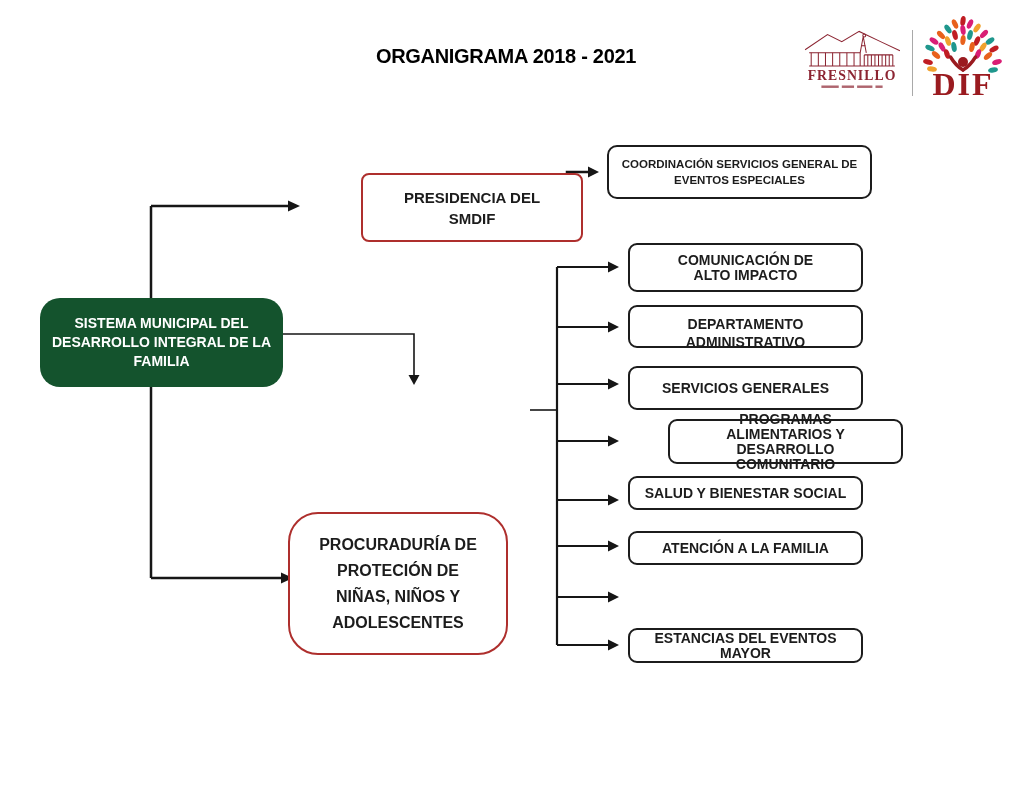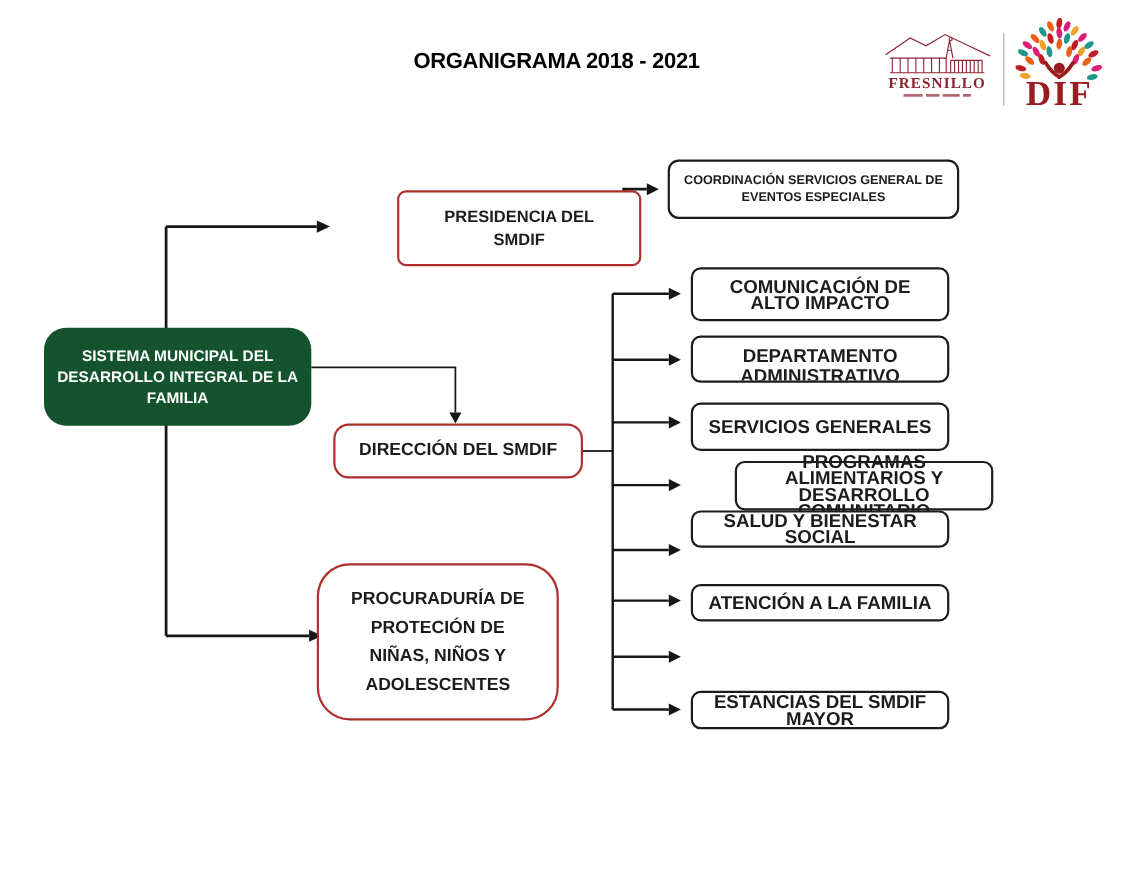--- a/index.html
+++ b/index.html
@@ -36,27 +36,27 @@
     background:#14532d;color:#ffffff;font-size:14px;line-height:19px;
   }
   .node-root .lbl{max-width:222px;}
   .node-presidencia{left:313px;top:173px;width:222px;height:69px;border-radius:8px;font-size:15px;line-height:21px;margin-left:48px;}
   .node-presidencia .lbl{max-width:170px;}
   .node-coordinacion{left:607px;top:145px;width:265px;height:54px;border-radius:10px;font-size:11.5px;line-height:16px;}
   .node-coordinacion .lbl{max-width:238px;}
   .node-direccion{left:303px;top:385px;width:227px;height:50px;border-radius:14px;font-size:16px;white-space:nowrap;padding:0 4px;}
   .node-procuraduria{left:288px;top:512px;width:220px;height:143px;border-radius:30px;font-size:16px;line-height:26px;}
   .node-procuraduria .lbl{max-width:178px;}
-  .child{left:628px;width:235px;border-radius:9px;font-size:17px;line-height:15px;padding:15px 8px;}
+  .child{left:628px;width:235px;border-radius:9px;font-size:14px;line-height:15px;padding:15px 8px;}
   .node-c1{top:243px;height:49px;}  .node-c1 .lbl{max-width:175px;}
   .node-c2{top:305px;height:43px;align-items:flex-start;overflow:hidden;padding-top:8px;line-height:18px;justify-content:center;}
   .node-c2 .lbl{max-width:150px;}
   .node-c3{top:366px;height:44px;}
   .node-c4{top:419px;height:45px;margin-left:40px;}  .node-c4 .lbl{max-width:190px;}
-  .node-c5{top:464px;height:31px;}
+  .node-c5{top:476px;height:31px;}
   .node-c6{top:531px;height:30px;}
   .node-c7{top:580px;height:34px;}
   .node-c8{top:628px;height:35px;}
 </style>
 </head>
 <body>
 
 <div class="canvas">
 
   <div class="page-title">ORGANIGRAMA 2018 - 2021</div>
@@ -175,23 +175,20 @@
   </div>
 
   <div class="node red-border node-presidencia">
     <span class="lbl">PRESIDENCIA DEL SMDIF</span>
   </div>
 
   <div class="node black-border node-coordinacion">
     <span class="lbl">COORDINACIÓN SERVICIOS GENERAL DE EVENTOS ESPECIALES</span>
   </div>
 
-  <div class="node red-border node-direccion">
-    <span class="lbl">DIRECCIÓN DEL SMDIF</span>
-  </div>
 
   <div class="node red-border node-procuraduria">
     <span class="lbl">PROCURADURÍA DE PROTECIÓN DE NIÑAS, NIÑOS Y ADOLESCENTES</span>
   </div>
 
   <div class="node black-border child node-c1">
     <span class="lbl">COMUNICACIÓN DE ALTO IMPACTO</span>
   </div>
   <div class="node black-border child node-c2">
     <span class="lbl">DEPARTAMENTO ADMINISTRATIVO</span>
@@ -202,16 +199,16 @@
   <div class="node black-border child node-c4">
     <span class="lbl">PROGRAMAS ALIMENTARIOS Y DESARROLLO COMUNITARIO</span>
   </div>
   <div class="node black-border child node-c5">
     <span class="lbl">SALUD Y BIENESTAR SOCIAL</span>
   </div>
   <div class="node black-border child node-c6">
     <span class="lbl">ATENCIÓN A LA FAMILIA</span>
   </div>
   <div class="node black-border child node-c8">
-    <span class="lbl">ESTANCIAS DEL SMDIF MAYOR</span>
+    <span class="lbl">ESTANCIAS DEL EVENTOS MAYOR</span>
   </div>
 
 </div>
 
 </body></html>

